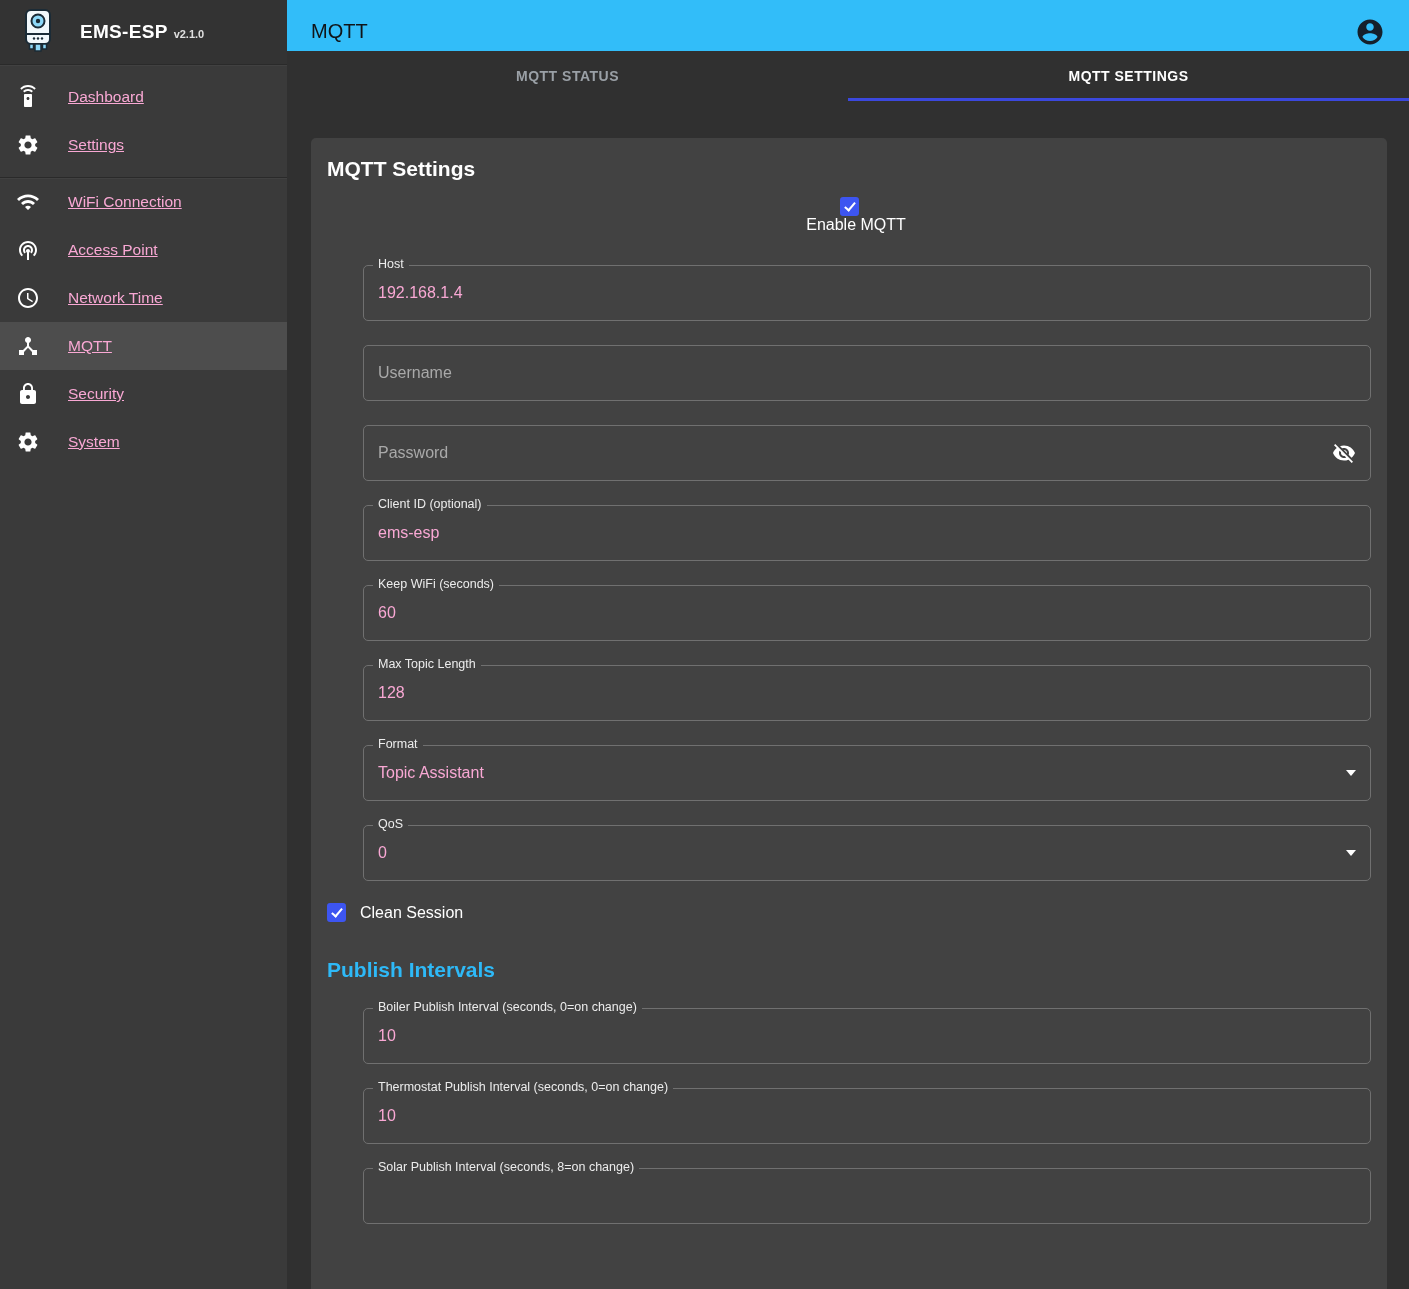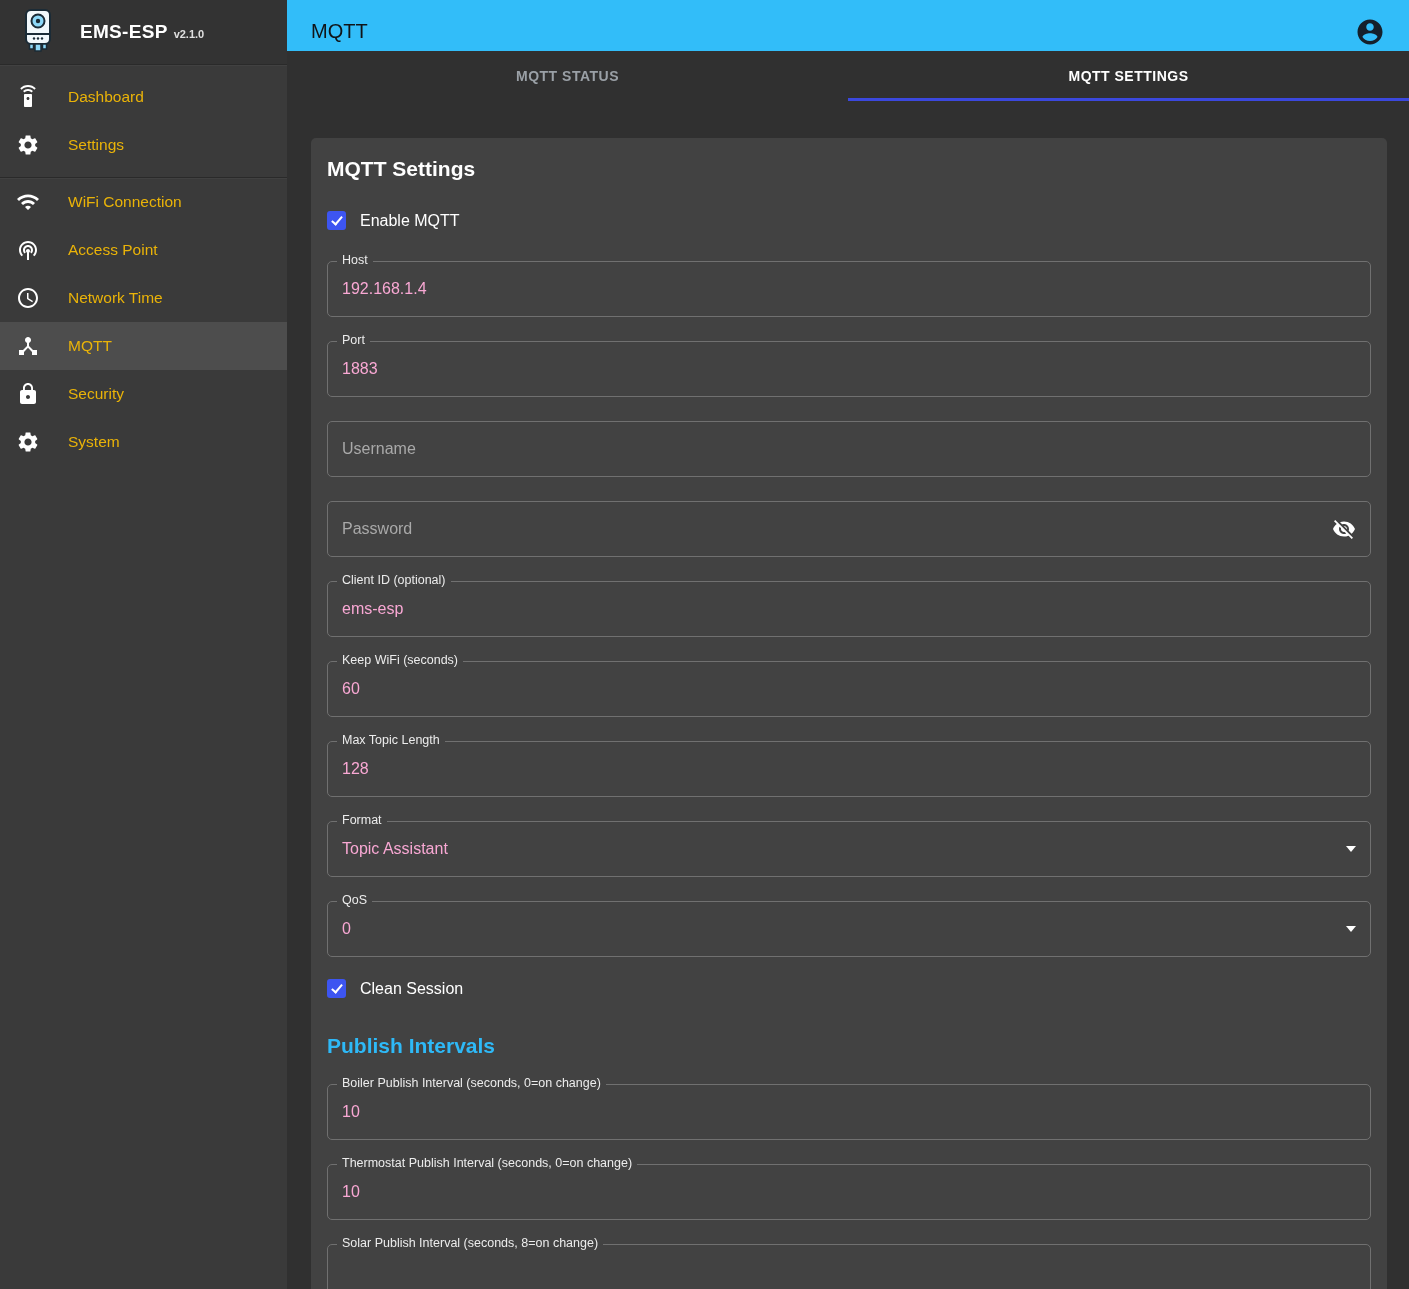--- a/index.html
+++ b/index.html
@@ -17,21 +17,21 @@
   .brand{display:flex;align-items:baseline;margin-left:22px;}
   .brand-name{font-size:19px;font-weight:bold;color:#fff;letter-spacing:.3px;}
   .brand-ver{font-size:11px;color:#e0e0e0;margin-left:6px;font-weight:bold;}
   .divider{height:1px;background:#2a2a2a;box-shadow:0 1px 0 rgba(255,255,255,0.04);}
   .nav-section{padding-top:8px;padding-bottom:8px;}
   .nav-section.tight{padding-top:0;padding-bottom:0;}
   .nav-item{height:48px;display:flex;align-items:center;padding-left:16px;cursor:pointer;}
   .nav-item.on{background:var(--row-active);}
   .nav-icon{width:24px;height:24px;flex:0 0 24px;display:flex;align-items:center;justify-content:center;}
   .nav-icon svg{width:24px;height:24px;fill:#fff;}
-  .nav-label{margin-left:28px;font-size:15.5px;font-weight:500;color:#eab308;}
+  .nav-label{margin-left:28px;font-size:15.5px;font-weight:500;color:#f9a8d4;text-decoration:underline;}
 
   
   .appbar{position:absolute;left:287px;top:0;width:1122px;height:63px;background:var(--appbar);display:flex;align-items:center;padding:0 24px;}
   .appbar-title{font-size:20px;font-weight:500;color:#101418;}
   .appbar-spacer{flex:1;}
   .account-btn{width:30px;height:30px;cursor:pointer;}
   .account-btn svg{width:30px;height:30px;fill:#15202b;}
 
   
   .tabbar{position:absolute;left:287px;top:51px;width:1122px;height:50px;background:var(--page-bg);display:flex;}
@@ -44,30 +44,30 @@
   .card{position:absolute;left:24px;top:25px;width:1076px;height:1420px;background:var(--card-bg);border-radius:5px;padding:0 16px;}
   .card-title{margin-top:19px;font-size:21px;font-weight:bold;color:#fff;}
 
   .cb-row{display:flex;align-items:center;cursor:pointer;}
   .cb{width:19px;height:19px;border-radius:3px;border:2px solid #9f9f9f;background:transparent;position:relative;flex:0 0 19px;}
   .cb.on{background:var(--primary);border-color:var(--primary);}
   .cb .tick{display:none;position:absolute;left:5px;top:1px;width:6px;height:11px;border:solid #fff;border-width:0 2.5px 2.5px 0;transform:rotate(40deg);}
   .cb.on .tick{display:block;}
   .cb-label{margin-left:14px;font-size:16px;color:#fff;}
 
-  .field{position:relative;height:56px;border:1px solid var(--field-border);border-radius:5px;display:flex;align-items:center;padding:16px 14px;cursor:text;}
+  .field{position:relative;height:56px;border:1px solid var(--field-border);border-radius:5px;display:flex;align-items:center;padding:16px 14px;cursor:text;margin-left:36px;}
   .field-label{position:absolute;top:-9px;left:9px;background:var(--card-bg);padding:0 5px;font-size:12.5px;color:#ececec;white-space:nowrap;}
   .field-value{font-size:16px;color:#f9a8d4;}
   .field-placeholder{font-size:16px;color:#a9a9a9;}
   .field .trailing{position:absolute;right:14px;top:50%;transform:translateY(-50%);display:flex;align-items:center;}
   .dd-arrow{width:0;height:0;border-left:5px solid transparent;border-right:5px solid transparent;border-top:6px solid #ffffff;}
   .eye-btn{cursor:pointer;width:24px;height:24px;}
   .eye-btn svg{width:24px;height:24px;fill:#ffffff;}
 
-  .mt-cbrow1{margin-top:30px;}
+  .mt-cbrow1{margin-top:16px;flex-direction:column;}
   .mt-field-first{margin-top:31px;}
   .mt-field{margin-top:24px;}
   .mt-cs{margin-top:22px;}
   .mt-rf{margin-top:23px;}
   .section-title{margin-top:36px;font-size:21px;font-weight:bold;color:var(--heading-blue);}
   .mt-pub-first{margin-top:26px;}
 </style>
 </head>
 <body>
 
@@ -195,24 +195,20 @@
           <span class="tick"></span>
         </span>
       <span class="cb-label">Enable MQTT</span>
     </div>
 
     <div class="field mt-field-first">
       <span class="field-label">Host</span>
       <span class="field-value">192.168.1.4</span>
     </div>
 
-    <div class="field mt-field">
-      <span class="field-label">Port</span>
-      <span class="field-value">1883</span>
-    </div>
 
     <div class="field mt-field">
       <span class="field-placeholder">Username</span>
     </div>
 
     <div class="field mt-field">
       <span class="field-placeholder">Password</span>
       <span class="trailing eye-btn">
         <svg viewBox="0 0 24 24">
             <path d="M12 7c2.76 0 5 2.24 5 5 0 .65-.13 1.26-.36 1.83l2.92 2.92c1.51-1.26 2.7-2.89 3.43-4.75-1.73-4.39-6-7.5-11-7.5-1.4 0-2.74.25-3.98.7l2.16 2.16C10.74 7.13 11.35 7 12 7zM2 4.27l2.28 2.28.46.46C3.08 8.3 1.78 10.02 1 12c1.73 4.39 6 7.5 11 7.5 1.55 0 3.03-.3 4.38-.84l.42.42L19.73 22 21 20.73 3.27 3 2 4.27zM7.53 9.8l1.55 1.55c-.05.21-.08.43-.08.65 0 1.66 1.34 3 3 3 .22 0 .44-.03.65-.08l1.55 1.55c-.67.33-1.41.53-2.2.53-2.76 0-5-2.24-5-5 0-.79.2-1.53.53-2.2zm4.31-.78l3.15 3.15.02-.16c0-1.66-1.34-3-3-3l-.17.01z"></path>

